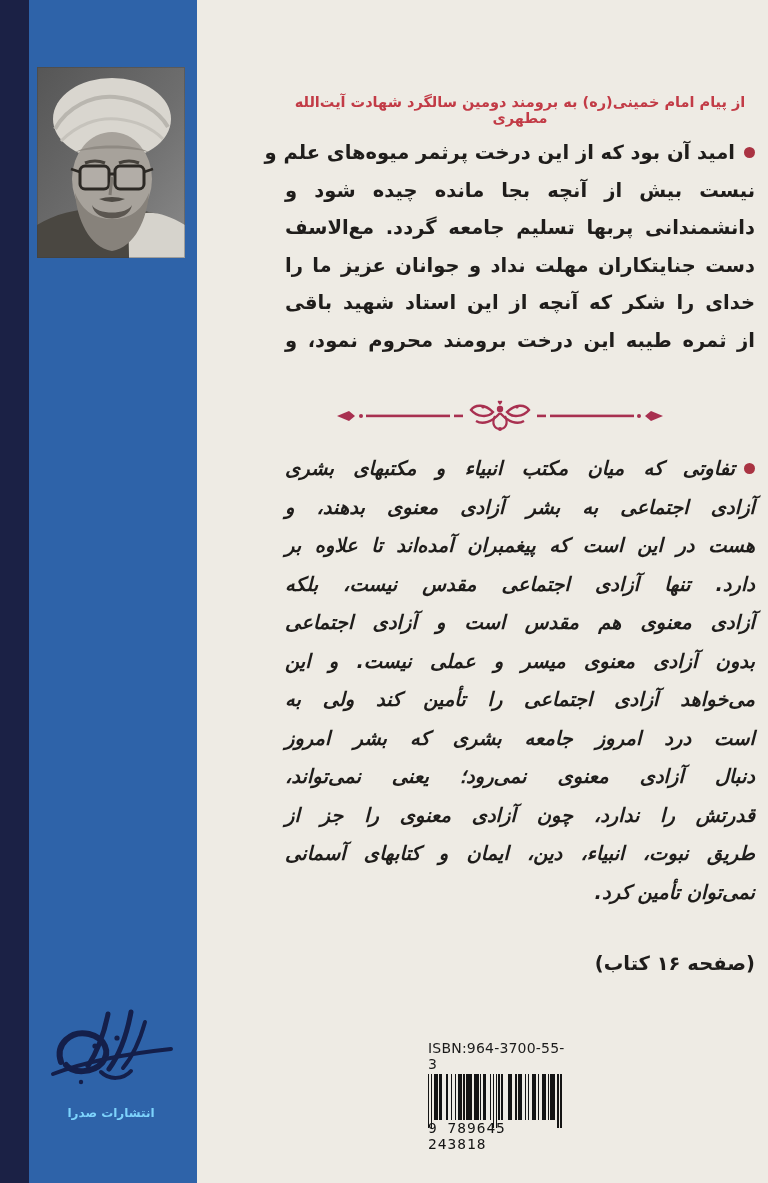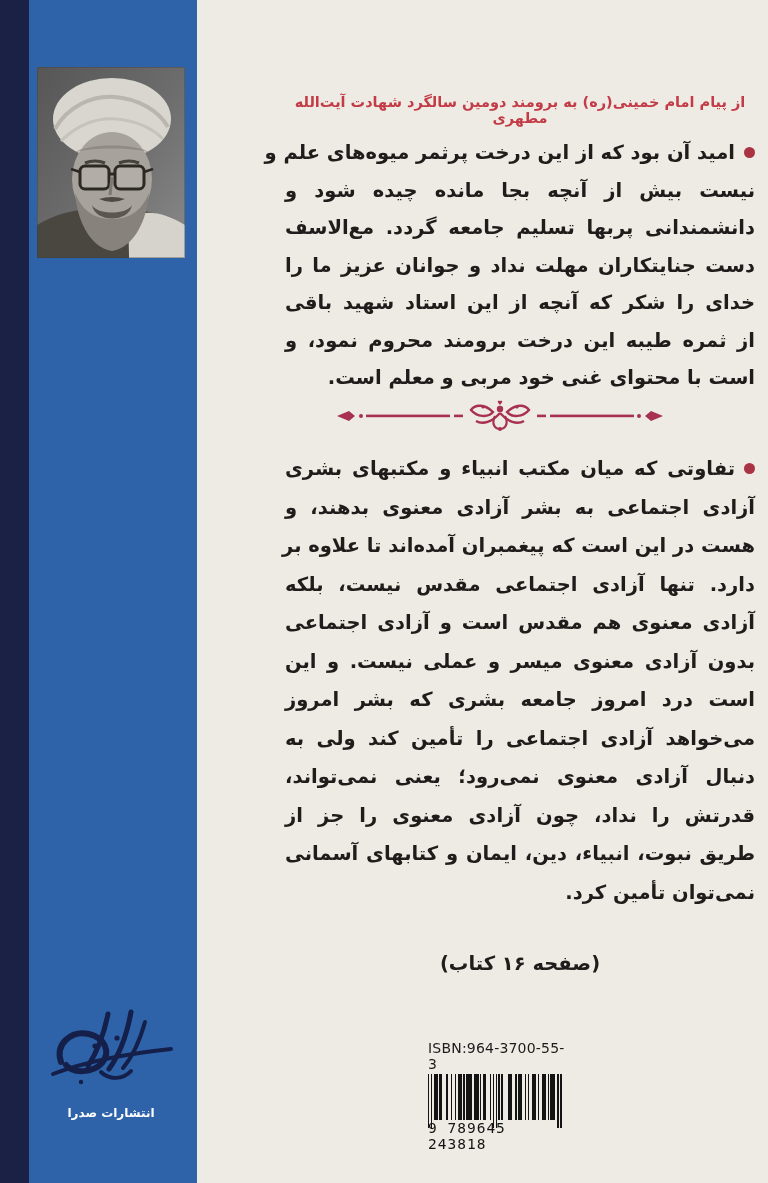--- a/index.html
+++ b/index.html
@@ -9,39 +9,39 @@
   
   .navy-strip{position:absolute;left:0;top:0;width:29px;height:1183px;background:#1b2145;}
   .blue-stripe{position:absolute;left:29px;top:0;width:168px;height:1183px;background:#2e63a9;}
 
   
   .photo{position:absolute;left:8px;top:67px;width:148px;height:191px;overflow:hidden;}
   .photo svg{display:block;}
 
   
   .logo{position:absolute;left:16px;top:1008px;width:132px;text-align:center;}
-  .logo-caption{margin-top:2px;font-size:12px;font-weight:700;color:#ffffff;direction:rtl;letter-spacing:1px;}
+  .logo-caption{margin-top:2px;font-size:12px;font-weight:700;color:#7dd3fc;direction:rtl;letter-spacing:1px;}
 
   
   .heading{position:absolute;left:285px;top:94px;width:470px;direction:rtl;text-align:center;
            font-size:14.5px;font-weight:700;color:#c23b46;}
 
   
   .para{position:absolute;left:285px;width:470px;direction:rtl;color:#1f1d1b;
         font-size:19.5px;font-weight:700;}
   .para .line{text-align:justify;text-align-last:justify;white-space:nowrap;}
   .para .line.last{text-align-last:right;}
   .para1{top:134px;}
   .para1 .line{height:37.5px;line-height:37.5px;}
   .para2{top:450px;}
-  .para2 .line{height:38.5px;line-height:38.5px;}
+  .para2 .line{height:38.5px;line-height:38.5px;font-style:italic;}
   .bullet{display:inline-block;width:11px;height:11px;border-radius:50%;
           background:#a93342;margin-left:9px;vertical-align:1px;}
 
-  .pageref{position:absolute;left:285px;top:952px;width:470px;direction:rtl;text-align:center;
+  .pageref{position:absolute;left:285px;top:952px;width:470px;direction:rtl;text-align:right;
            font-size:19.5px;font-weight:700;color:#1f1d1b;}
 
   
   .divider{position:absolute;left:335px;top:400px;width:330px;height:32px;}
 
   
   .barcode-block{position:absolute;left:428px;top:1040px;width:142px;}
   .isbn{font-size:14px;color:#1c1c1c;font-family:"DejaVu Sans",sans-serif;letter-spacing:0.2px;}
   .bars{margin-top:2px;height:54px;display:flex;align-items:flex-start;}
   .bars .m{height:46px;}
@@ -119,21 +119,20 @@
 
   <div class="heading">از پیام امام خمینی(ره) به برومند دومین سالگرد شهادت آیت‌الله مطهری</div>
 
   <div class="para para1">
       <div class="line"><span class="bullet"></span>امید آن بود که از این درخت پرثمر میوه‌های علم و</div>
       <div class="line">نیست بیش از آنچه بجا مانده چیده شود و</div>
       <div class="line">دانشمندانی پربها تسلیم جامعه گردد. مع‌الاسف</div>
       <div class="line">دست جنایتکاران مهلت نداد و جوانان عزیز ما را</div>
       <div class="line">خدای را شکر که آنچه از این استاد شهید باقی</div>
       <div class="line">از ثمره طیبه این درخت برومند محروم نمود، و</div>
-      <div class="line last">است با محتوای غنی خود مربی و معلم است.</div>
     </div>
 
   <div class="divider">
     <svg width="330" height="32" viewBox="0 0 330 32" xmlns="http://www.w3.org/2000/svg">
       <g fill="#a83050" stroke="#a83050">
 
         <polygon points="2,16 14,11 20,16 14,21" stroke="none"></polygon>
         <circle cx="26" cy="16" r="2" stroke="none"></circle>
         <rect x="31" y="14.6" width="84" height="2.6" stroke="none"></rect>
         <rect x="119" y="14.6" width="9" height="2.6" stroke="none"></rect>
@@ -157,24 +156,24 @@
     </svg>
   </div>
 
   <div class="para para2">
       <div class="line"><span class="bullet"></span>تفاوتی که میان مکتب انبیاء و مکتبهای بشری</div>
       <div class="line">آزادی اجتماعی به بشر آزادی معنوی بدهند، و</div>
       <div class="line">هست در این است که پیغمبران آمده‌اند تا علاوه بر</div>
       <div class="line">دارد. تنها آزادی اجتماعی مقدس نیست، بلکه</div>
       <div class="line">آزادی معنوی هم مقدس است و آزادی اجتماعی</div>
       <div class="line">بدون آزادی معنوی میسر و عملی نیست. و این</div>
+      <div class="line">می‌خواهد آزادی اجتماعی را تأمین کند ولی به</div>
       <div class="line">است درد امروز جامعه بشری که بشر امروز</div>
-      <div class="line">می‌خواهد آزادی اجتماعی را تأمین کند ولی به</div>
       <div class="line">دنبال آزادی معنوی نمی‌رود؛ یعنی نمی‌تواند،</div>
-      <div class="line">قدرتش را نداد، چون آزادی معنوی را جز از</div>
+      <div class="line">قدرتش را ندارد، چون آزادی معنوی را جز از</div>
       <div class="line">طریق نبوت، انبیاء، دین، ایمان و کتابهای آسمانی</div>
       <div class="line last">نمی‌توان تأمین کرد.</div>
     </div>
 
   <div class="pageref">(صفحه ۱۶ کتاب)</div>
 
   <div class="barcode-block">
     <div class="isbn">ISBN:964-3700-55-3</div>
     <div class="bars">
         <div class="m b1 g" style="width: 1.42px;"></div>

